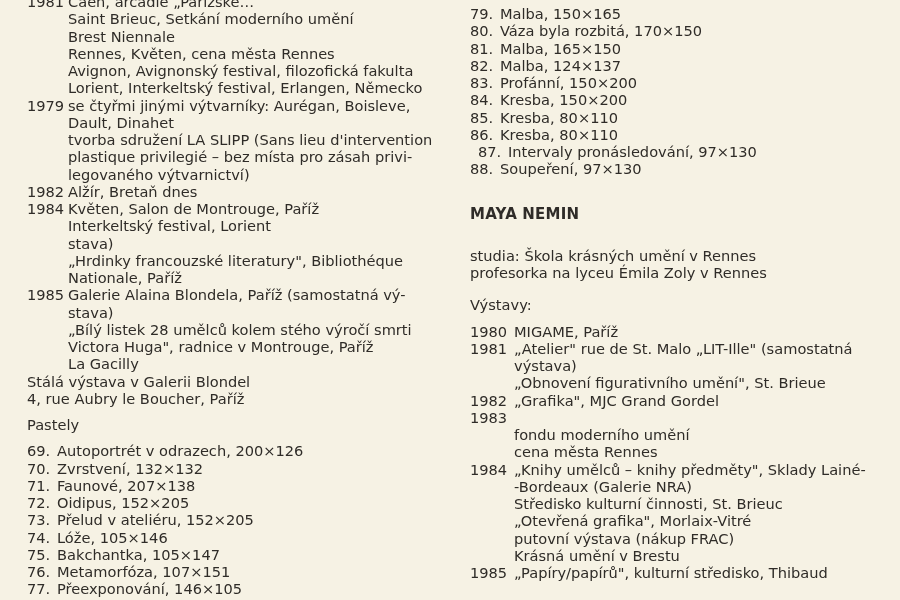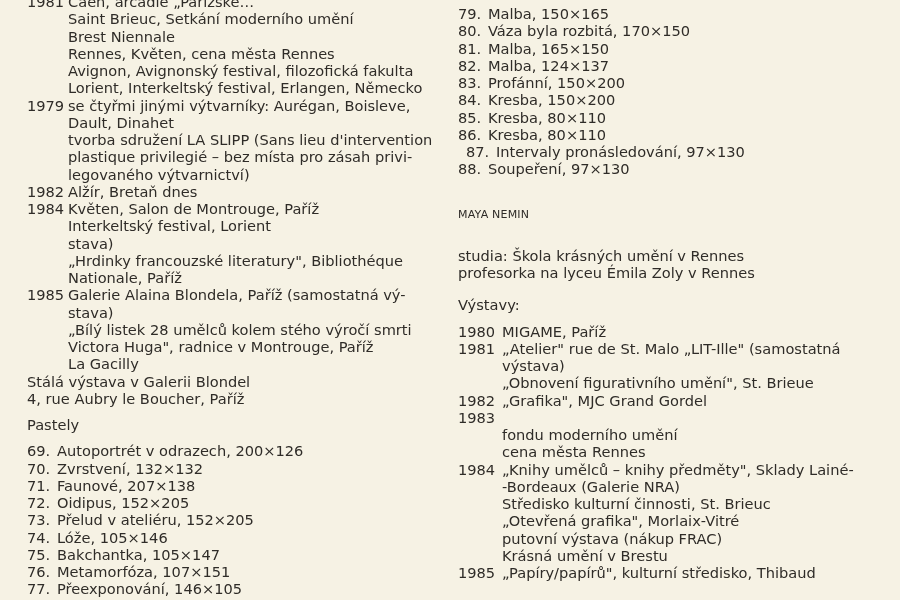--- a/index.html
+++ b/index.html
@@ -6,33 +6,33 @@
   body {
     width: 900px; height: 600px; overflow: hidden;
     background: #f6f2e4;
     font-family: "DejaVu Sans", "Liberation Sans", sans-serif;
     color: #2f2c28;
     position: relative;
   }
   .page { position: absolute; inset: 0; }
   .col { position: absolute; font-size: 14.6px; line-height: 17.25px; }
   .col-left { left: 27px; top: -7px; width: 418px; }
-  .col-right { left: 458px; top: 5px; width: 430px; }
+  .col-right { left: 470px; top: 5px; width: 430px; }
   .row { display: flex; }
   .yr { width: 41px; flex: 0 0 41px; white-space: nowrap; }
   .yr-r { width: 44px; flex: 0 0 44px; }
   .txt { flex: 1; text-align: justify; }
   .cont { padding-left: 41px; }
   .cont-r { padding-left: 44px; }
   .flush { padding-left: 0; }
   .num { display: inline-block; width: 41px; }
   .gap-s { height: 9px; }
   .gap-m { height: 15px; }
   .gap-l { height: 28px; }
-  .h-name { font-weight: normal; font-size: 11px; letter-spacing: 0.2px; }
+  .h-name { font-weight: bold; font-size: 15px; letter-spacing: 0.2px; }
   .h-sec { font-weight: normal; font-size: 14.6px; }
   .clipped { color: #2f2c28; }
 </style>
 </head>
 <body>
 
 <div class="page">
 
   <div class="col col-left">
     <div class="row">

